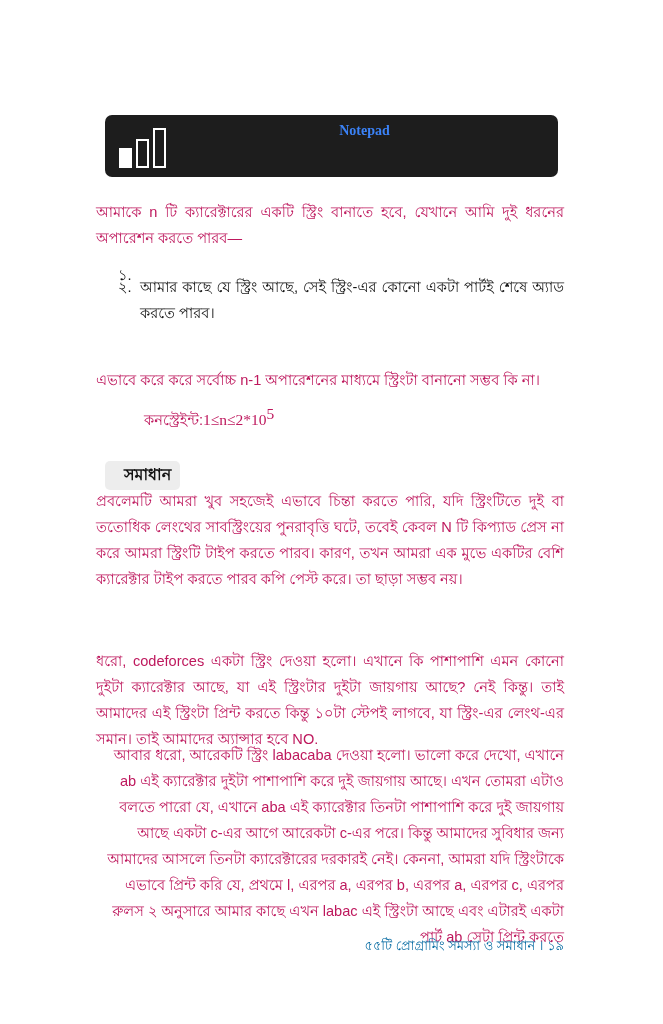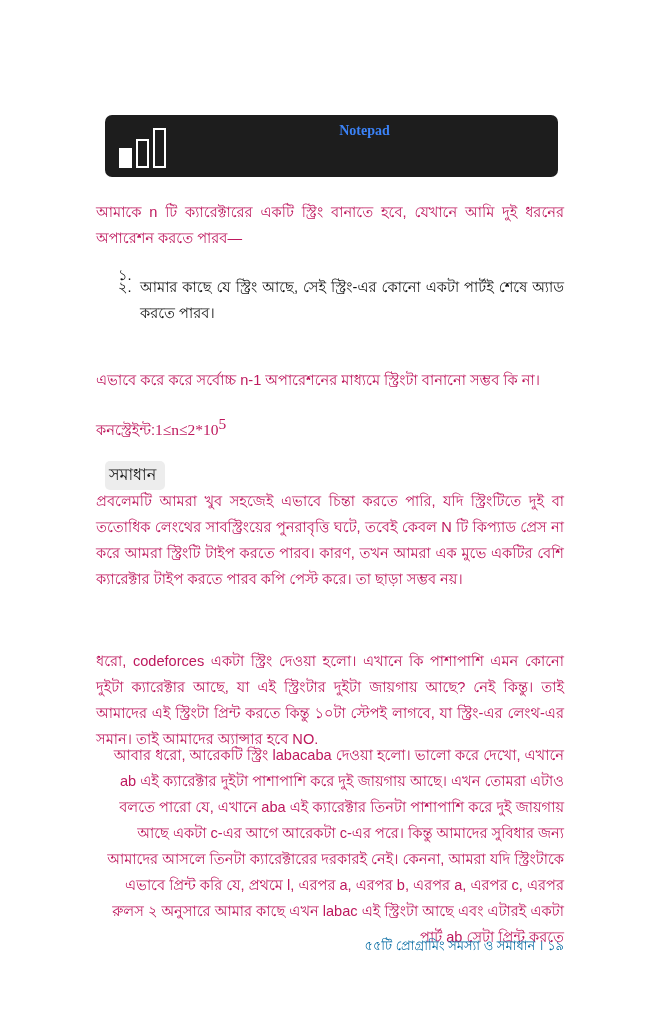--- a/index.html
+++ b/index.html
@@ -135,26 +135,26 @@
     line-height: 26px;
   }
 
   
   .section-badge {
     position: absolute;
     left: 9px;
     display: inline-block;
     background: #ededed;
     border-radius: 5px;
-    padding: 3px 9px 5px 4px;
+    padding: 3px 9px 5px 19px;
     font-family: "Liberation Sans", "DejaVu Sans", sans-serif;
     font-size: 16px;
     line-height: 21px;
     color: #141414;
-    font-weight: 400;
+    font-weight: 700;
   }
 
   
   .footer {
     position: absolute;
     left: 96px;
     top: 936px;
     width: 468px;
     text-align: right;
     font-family: "Liberation Sans", "DejaVu Sans", sans-serif;
@@ -188,21 +188,21 @@
         <span class="marker">১.</span>
       </div>
       <div class="numitem" style="margin-top:12px;">
         <span class="marker">২.</span>
         <span>আমার কাছে যে স্ট্রিং আছে, সেই স্ট্রিং-এর কোনো একটা পার্টই শেষে অ্যাড করতে পারব।</span>
       </div>
     </div>
 
     <div class="para" style="top:359px;margin-top:8px;">এভাবে করে করে সর্বোচ্চ n-1 অপারেশনের মাধ্যমে স্ট্রিংটা বানানো সম্ভব কি না।</div>
 
-    <div class="para" style="top:417px;">
+    <div class="para" style="top:407px;margin-left:48px;">
       <span>কনস্ট্রেইন্ট:</span><span class="mono-term">1≤n≤2*10</span><sup class="mono-term">5</sup>
     </div>
 
     <div class="section-badge" style="top:461px;">সমাধান</div>
 
     <div class="para" style="top:488px;">প্রবলেমটি আমরা খুব সহজেই এভাবে চিন্তা করতে পারি, যদি স্ট্রিংটিতে দুই বা ততোধিক লেংথের সাবস্ট্রিংয়ের পুনরাবৃত্তি ঘটে, তবেই কেবল N টি কিপ্যাড প্রেস না করে আমরা স্ট্রিংটি টাইপ করতে পারব। কারণ, তখন আমরা এক মুভে একটির বেশি ক্যারেক্টার টাইপ করতে পারব কপি পেস্ট করে। তা ছাড়া সম্ভব নয়।</div>
 
     <div class="para" style="top:648px;">ধরো, codeforces একটা স্ট্রিং দেওয়া হলো। এখানে কি পাশাপাশি এমন কোনো দুইটা ক্যারেক্টার আছে, যা এই স্ট্রিংটার দুইটা জায়গায় আছে? নেই কিন্তু। তাই আমাদের এই স্ট্রিংটা প্রিন্ট করতে কিন্তু ১০টা স্টেপই লাগবে, যা স্ট্রিং-এর লেংথ-এর সমান। তাই আমাদের অ্যান্সার হবে NO.</div>
 
     <div class="para last-left" style="top:742px;">আবার ধরো, আরেকটি স্ট্রিং labacaba দেওয়া হলো। ভালো করে দেখো, এখানে ab এই ক্যারেক্টার দুইটা পাশাপাশি করে দুই জায়গায় আছে। এখন তোমরা এটাও বলতে পারো যে, এখানে aba এই ক্যারেক্টার তিনটা পাশাপাশি করে দুই জায়গায় আছে একটা c-এর আগে আরেকটা c-এর পরে। কিন্তু আমাদের সুবিধার জন্য আমাদের আসলে তিনটা ক্যারেক্টারের দরকারই নেই। কেননা, আমরা যদি স্ট্রিংটাকে এভাবে প্রিন্ট করি যে, প্রথমে l, এরপর a, এরপর b, এরপর a, এরপর c, এরপর রুলস ২ অনুসারে আমার কাছে এখন labac এই স্ট্রিংটা আছে এবং এটারই একটা পার্ট ab সেটা প্রিন্ট করতে</div>

